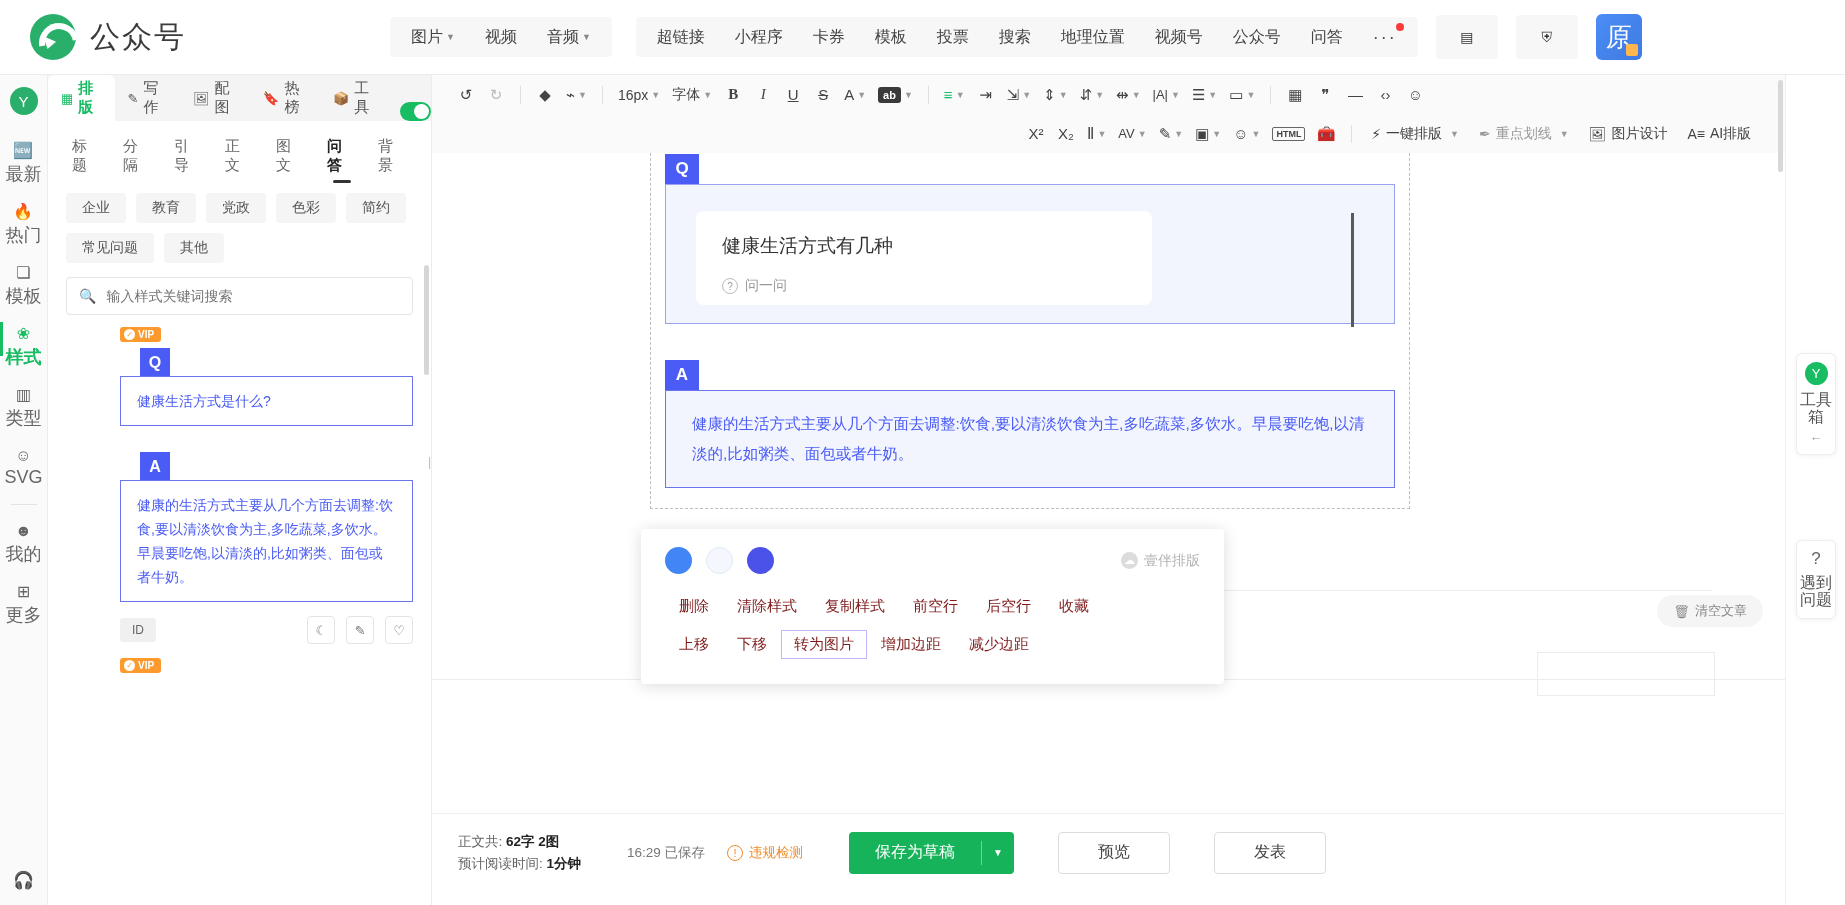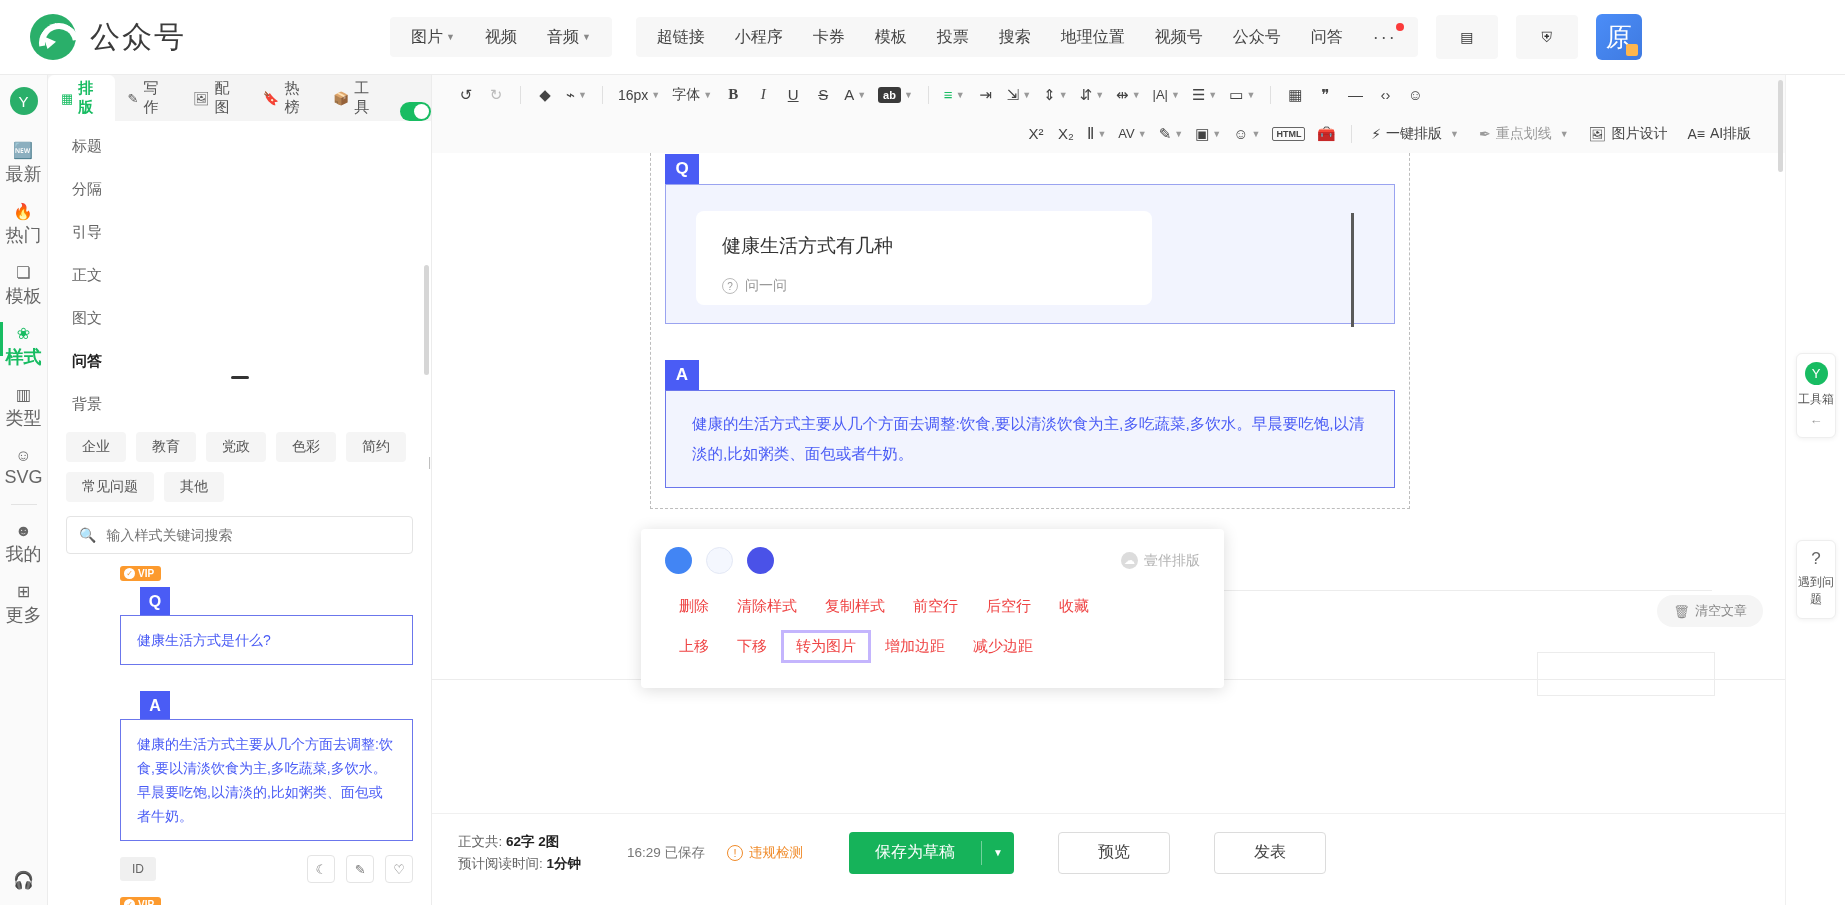--- a/index.html
+++ b/index.html
@@ -75,21 +75,21 @@
   .panel { position:absolute; left:48px; top:75px; width:384px; height:830px; background:#fff;
            border-right:1px solid #ececec; }
   .panel-tabs { display:flex; align-items:flex-end; height:46px; background:#f4f4f4; }
   .ptab{ display:flex;align-items:center;gap:5px; padding:0 13px; height:46px;
          font-size:15px;color:#555;cursor:pointer;}
   .ptab.active{ background:#fff;color:#18bc62;font-weight:bold;border-radius:6px 6px 0 0;}
   .ptab .tico{font-size:13px;}
   .toggle{ margin-left:10px; width:36px;height:19px;border-radius:10px;background:#18bc62;position:relative;cursor:pointer;}
   .toggle:after{content:"";position:absolute;right:2px;top:2px;width:15px;height:15px;border-radius:50%;background:#fff;}
 
-  .subtabs{ display:flex; gap:10px; padding:12px 18px 0;flex-direction:column; }
+  .subtabs{ display:flex; gap:10px; padding:12px 18px 0; }
   .stab{ font-size:15px;color:#666;padding:4px 6px 10px;cursor:pointer;position:relative;}
   .stab.active{ color:#222;font-weight:bold; }
   .stab.active:after{content:"";position:absolute;left:50%;transform:translateX(-50%);bottom:2px;width:18px;height:3px;background:#333;border-radius:2px;}
 
   .chips{ padding:8px 18px 0; display:flex; flex-wrap:wrap; gap:10px; width:380px;}
   .chip{ background:#f5f5f5;border-radius:4px;padding:6px 16px;font-size:14px;color:#555;cursor:pointer;}
 
   .searchbox{ margin:14px 18px 0; height:38px; border:1px solid #e4e4e4; border-radius:4px;
               display:flex; align-items:center; gap:8px; padding:0 12px; color:#aaa; font-size:14px;}
 
@@ -158,22 +158,22 @@
   
   .ctx{ position:absolute; left:641px; top:529px; width:583px; background:#fff;
         box-shadow:0 2px 16px rgba(0,0,0,.14); border-radius:4px; padding:18px 24px 16px; z-index:30;}
   .swatches{ display:flex; align-items:center; gap:14px; }
   .sw{ width:27px;height:27px;border-radius:50%; cursor:pointer; }
   .ctx-right{ margin-left:auto; display:flex; align-items:center; gap:6px; color:#b3b3b3; font-size:14px;}
   .ctx-right .cr-ico{ width:17px;height:17px;border-radius:50%;background:#dcdcdc;color:#fff;
                       font-size:11px;display:flex;align-items:center;justify-content:center;}
   .ctx-rows{ margin-top:18px; }
   .ctx-row{ display:flex; align-items:center; gap:0; margin-bottom:9px; }
-  .ctx-it{ font-size:15px; color:#ef4444; padding:5px 14px; cursor:pointer; white-space:nowrap;}
-  .ctx-it.hl{ border:3px solid #c4b5fd; padding:4px 12px; }
+  .ctx-it{ font-size:15px; color:#7f1d1d; padding:5px 14px; cursor:pointer; white-space:nowrap;}
+  .ctx-it.hl{ border:1px solid #c4b5fd; padding:4px 12px; }
 
   
   .bottom{ position:absolute; left:432px; top:679px; width:1413px; height:212px;
            background:#fff; border-top:1px solid #ececec;}
   .ghost-text{ position:absolute; left:660px; top:-14px; color:#cfcfcf; font-size:14px;}
   .ghost-rule{ position:absolute; left:640px; top:-90px; width:640px; height:1px; background:#ececec;}
   .ghost-field{ position:absolute; left:1105px; top:-28px; width:178px; height:44px; border:1px solid #ececec;}
   .statusbar{ position:absolute; left:0; bottom:0; width:1413px; height:78px;
               display:flex; align-items:center; padding:0 26px; gap:22px; background:#fff;
               border-top:1px solid #f0f0f0;}
@@ -192,21 +192,21 @@
             width:112px;display:flex;align-items:center;justify-content:center;cursor:pointer;}
 
   
   .rrail{ position:absolute; right:0; top:75px; width:60px; height:830px; background:#fff;
           border-left:1px solid #f0f0f0;}
   .rr-card{ position:absolute; left:10px; top:278px; width:40px; background:#fff;
             border:1px solid #eee; border-radius:6px; padding:8px 0 10px; text-align:center;
             box-shadow:0 1px 5px rgba(0,0,0,.06);}
   .rr-badge{ width:23px;height:23px;border-radius:50%;background:#18bc62;color:#fff;font-size:13px;
              display:flex;align-items:center;justify-content:center;margin:0 auto 6px;}
-  .rr-txt{ font-size:12px;color:#555;line-height:17px;}
+  .rr-txt{ font-size:16px;color:#555;line-height:17px;}
   .rr-arrow{ color:#999;font-size:13px;margin-top:4px;}
   .rr-card2{ position:absolute; left:10px; top:465px; width:40px; background:#fff;
              border:1px solid #eee; border-radius:6px; padding:8px 0 10px; text-align:center;
              box-shadow:0 1px 5px rgba(0,0,0,.06);}
   .rr-q{ font-size:17px;color:#666;margin-bottom:5px;}
   .clearbtn{ position:absolute; right:82px; top:595px; background:#f5f5f5; color:#888;
              font-size:13px; border-radius:16px; padding:7px 16px; display:flex; align-items:center;
              gap:5px; cursor:pointer;}
   .scroll-right{ position:absolute; right:62px; top:80px; width:5px; height:92px;
                  background:#d8d8d8; border-radius:3px;}

